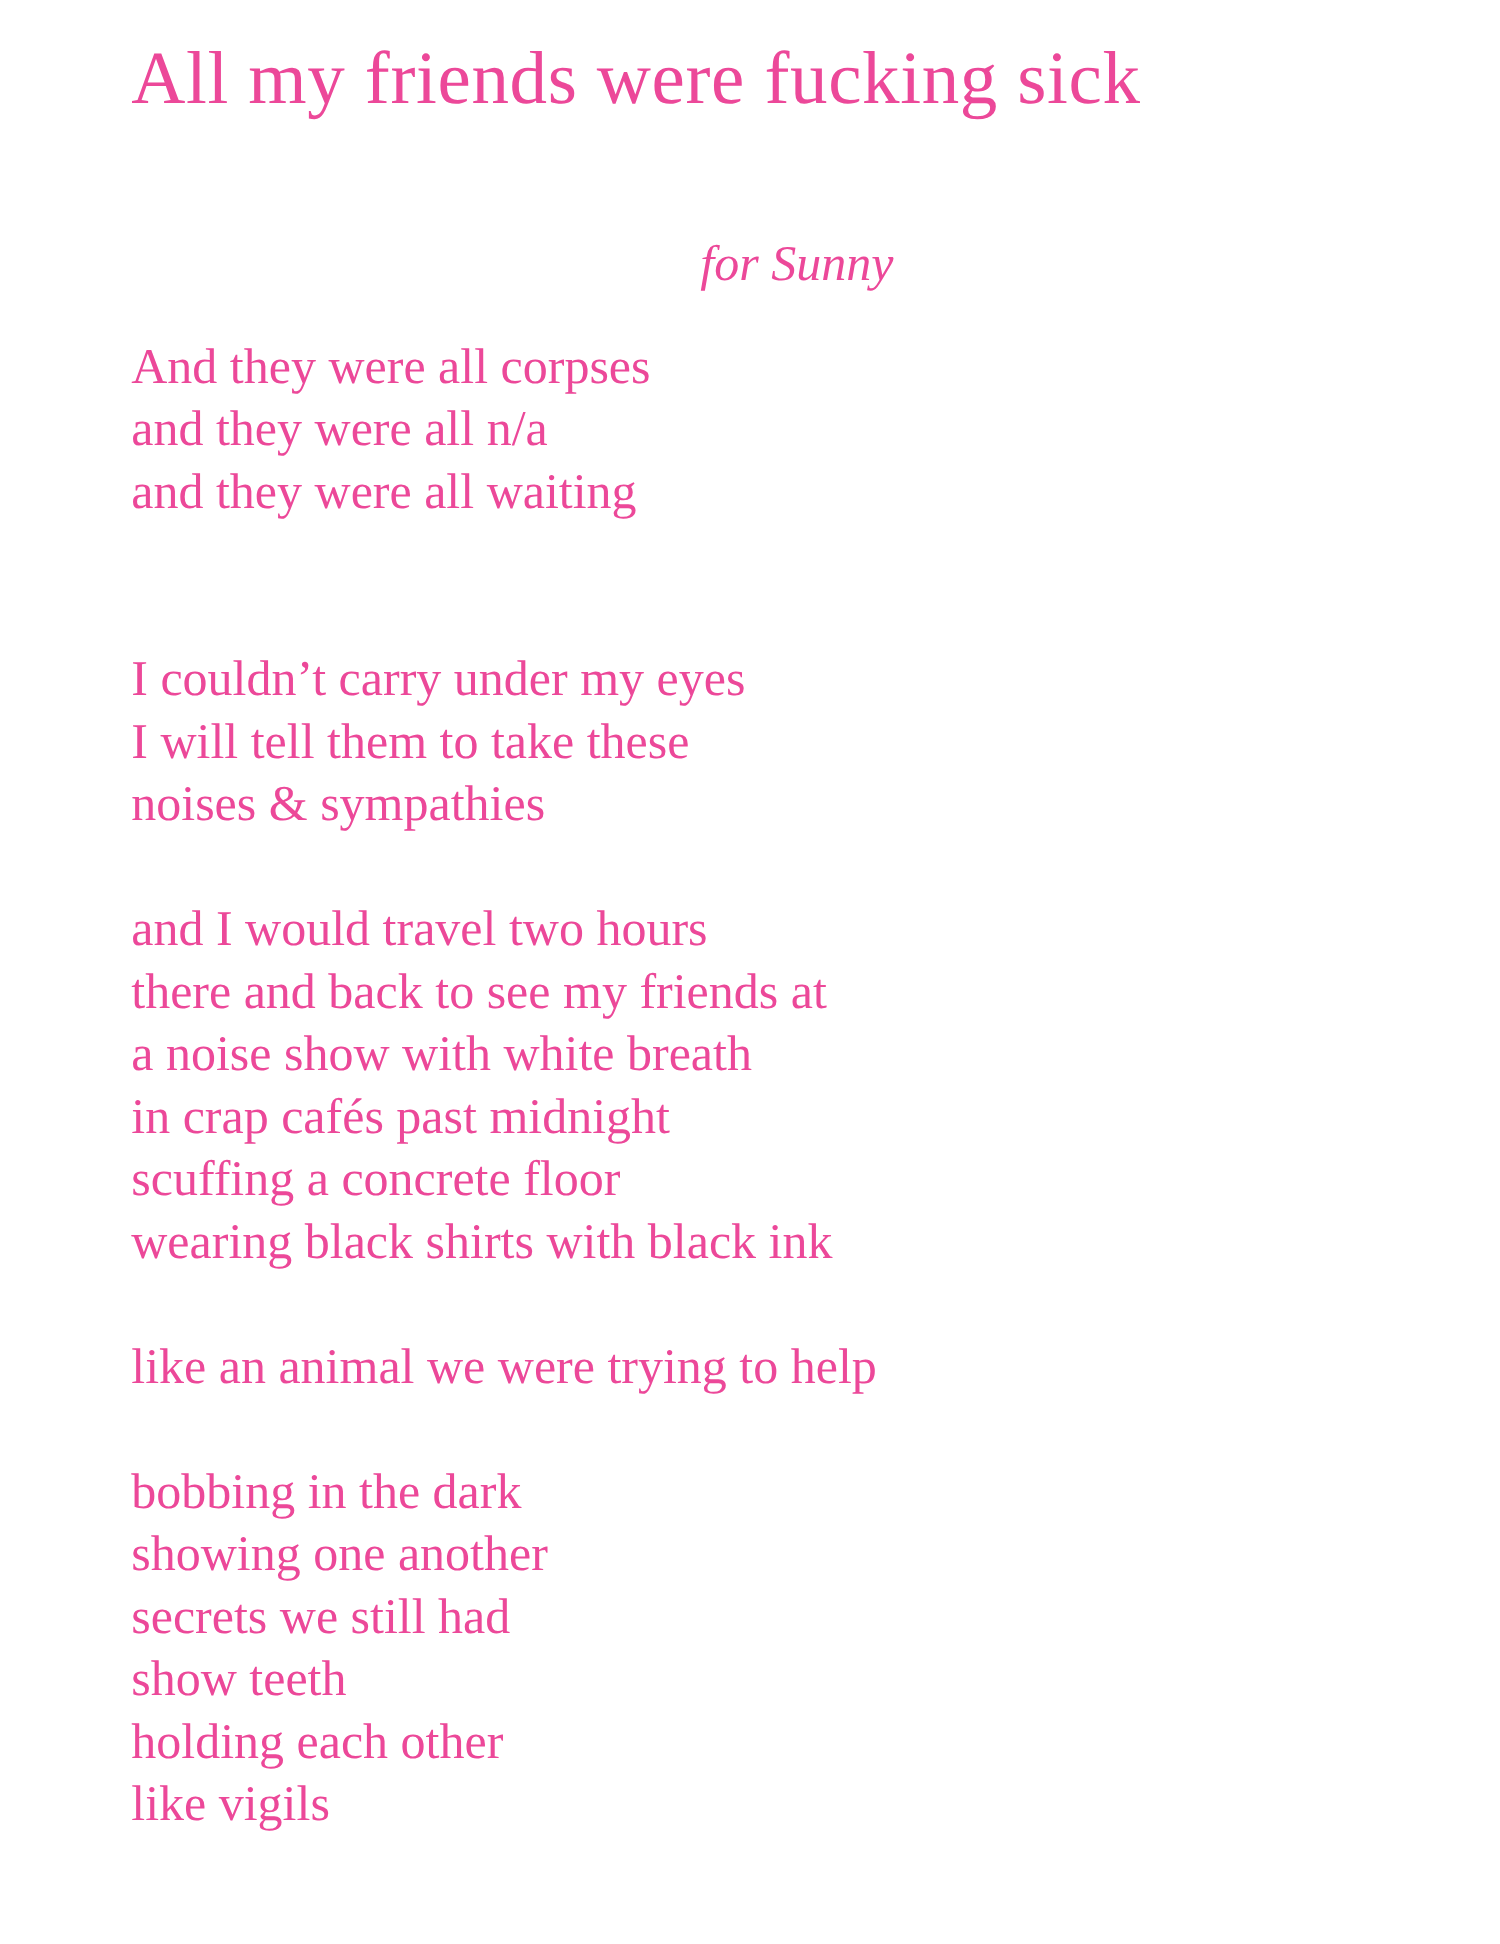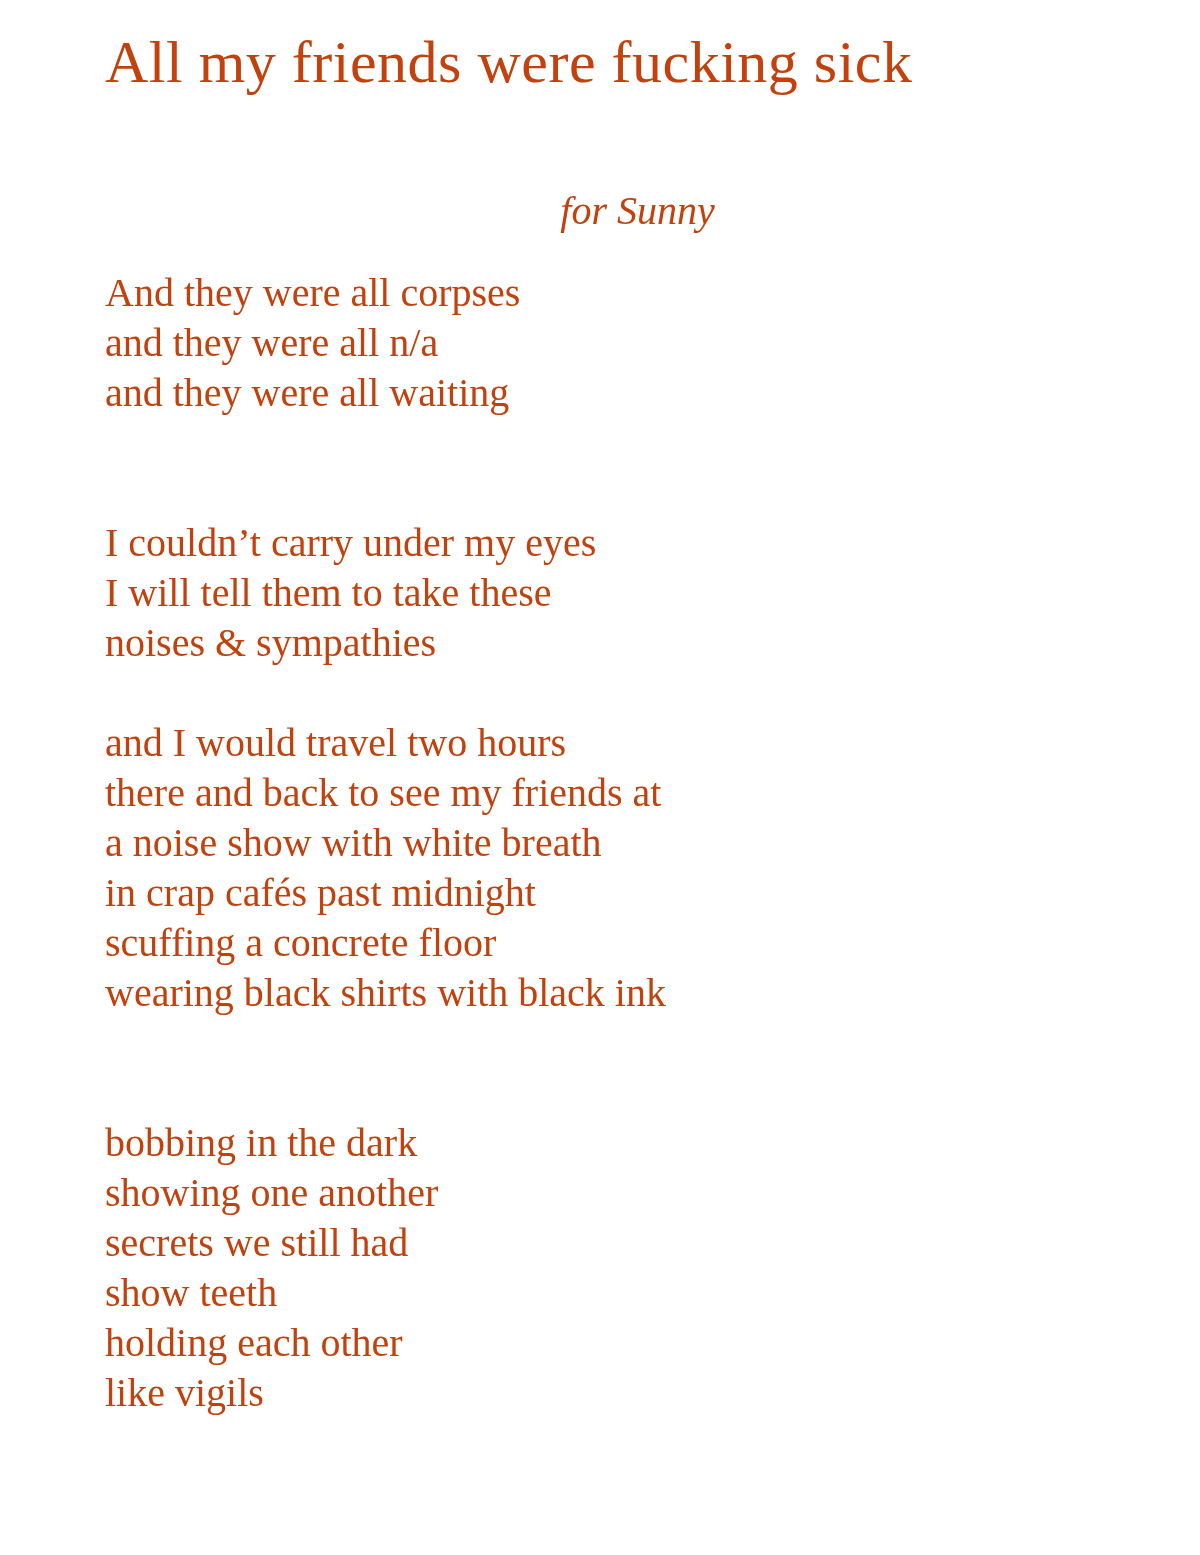--- a/index.html
+++ b/index.html
@@ -5,21 +5,21 @@
   html, body {
     margin: 0;
     padding: 0;
     background: #ffffff;
   }
   .page {
     position: relative;
     width: 1160px;
     height: 1555px;
     background: #ffffff;
-    color: #c2410c;
+    color: #ec4899;
     font-family: "Liberation Serif", "DejaVu Serif", serif;
     overflow: hidden;
     box-sizing: border-box;
     padding-left: 105px;
     padding-right: 40px;
   }
   .poem-title {
     font-size: 60px;
     font-weight: normal;
     line-height: 1.2;
@@ -68,20 +68,21 @@
   </p>
 
   <p class="stanza">
     <span class="line">and I would travel two hours</span><br>
     <span class="line">there and back to see my friends at</span><br>
     <span class="line">a noise show with white breath</span><br>
     <span class="line">in crap cafés past midnight</span><br>
     <span class="line">scuffing a concrete floor</span><br>
     <span class="line">wearing black shirts with black ink</span><br>
     <br>
+    <span class="line">like an animal we were trying to help</span>
   </p>
 
   <p class="stanza">
     <span class="line">bobbing in the dark</span><br>
     <span class="line">showing one another</span><br>
     <span class="line">secrets we still had</span><br>
     <span class="line">show teeth</span><br>
     <span class="line">holding each other</span><br>
     <span class="line">like vigils</span>
   </p>

